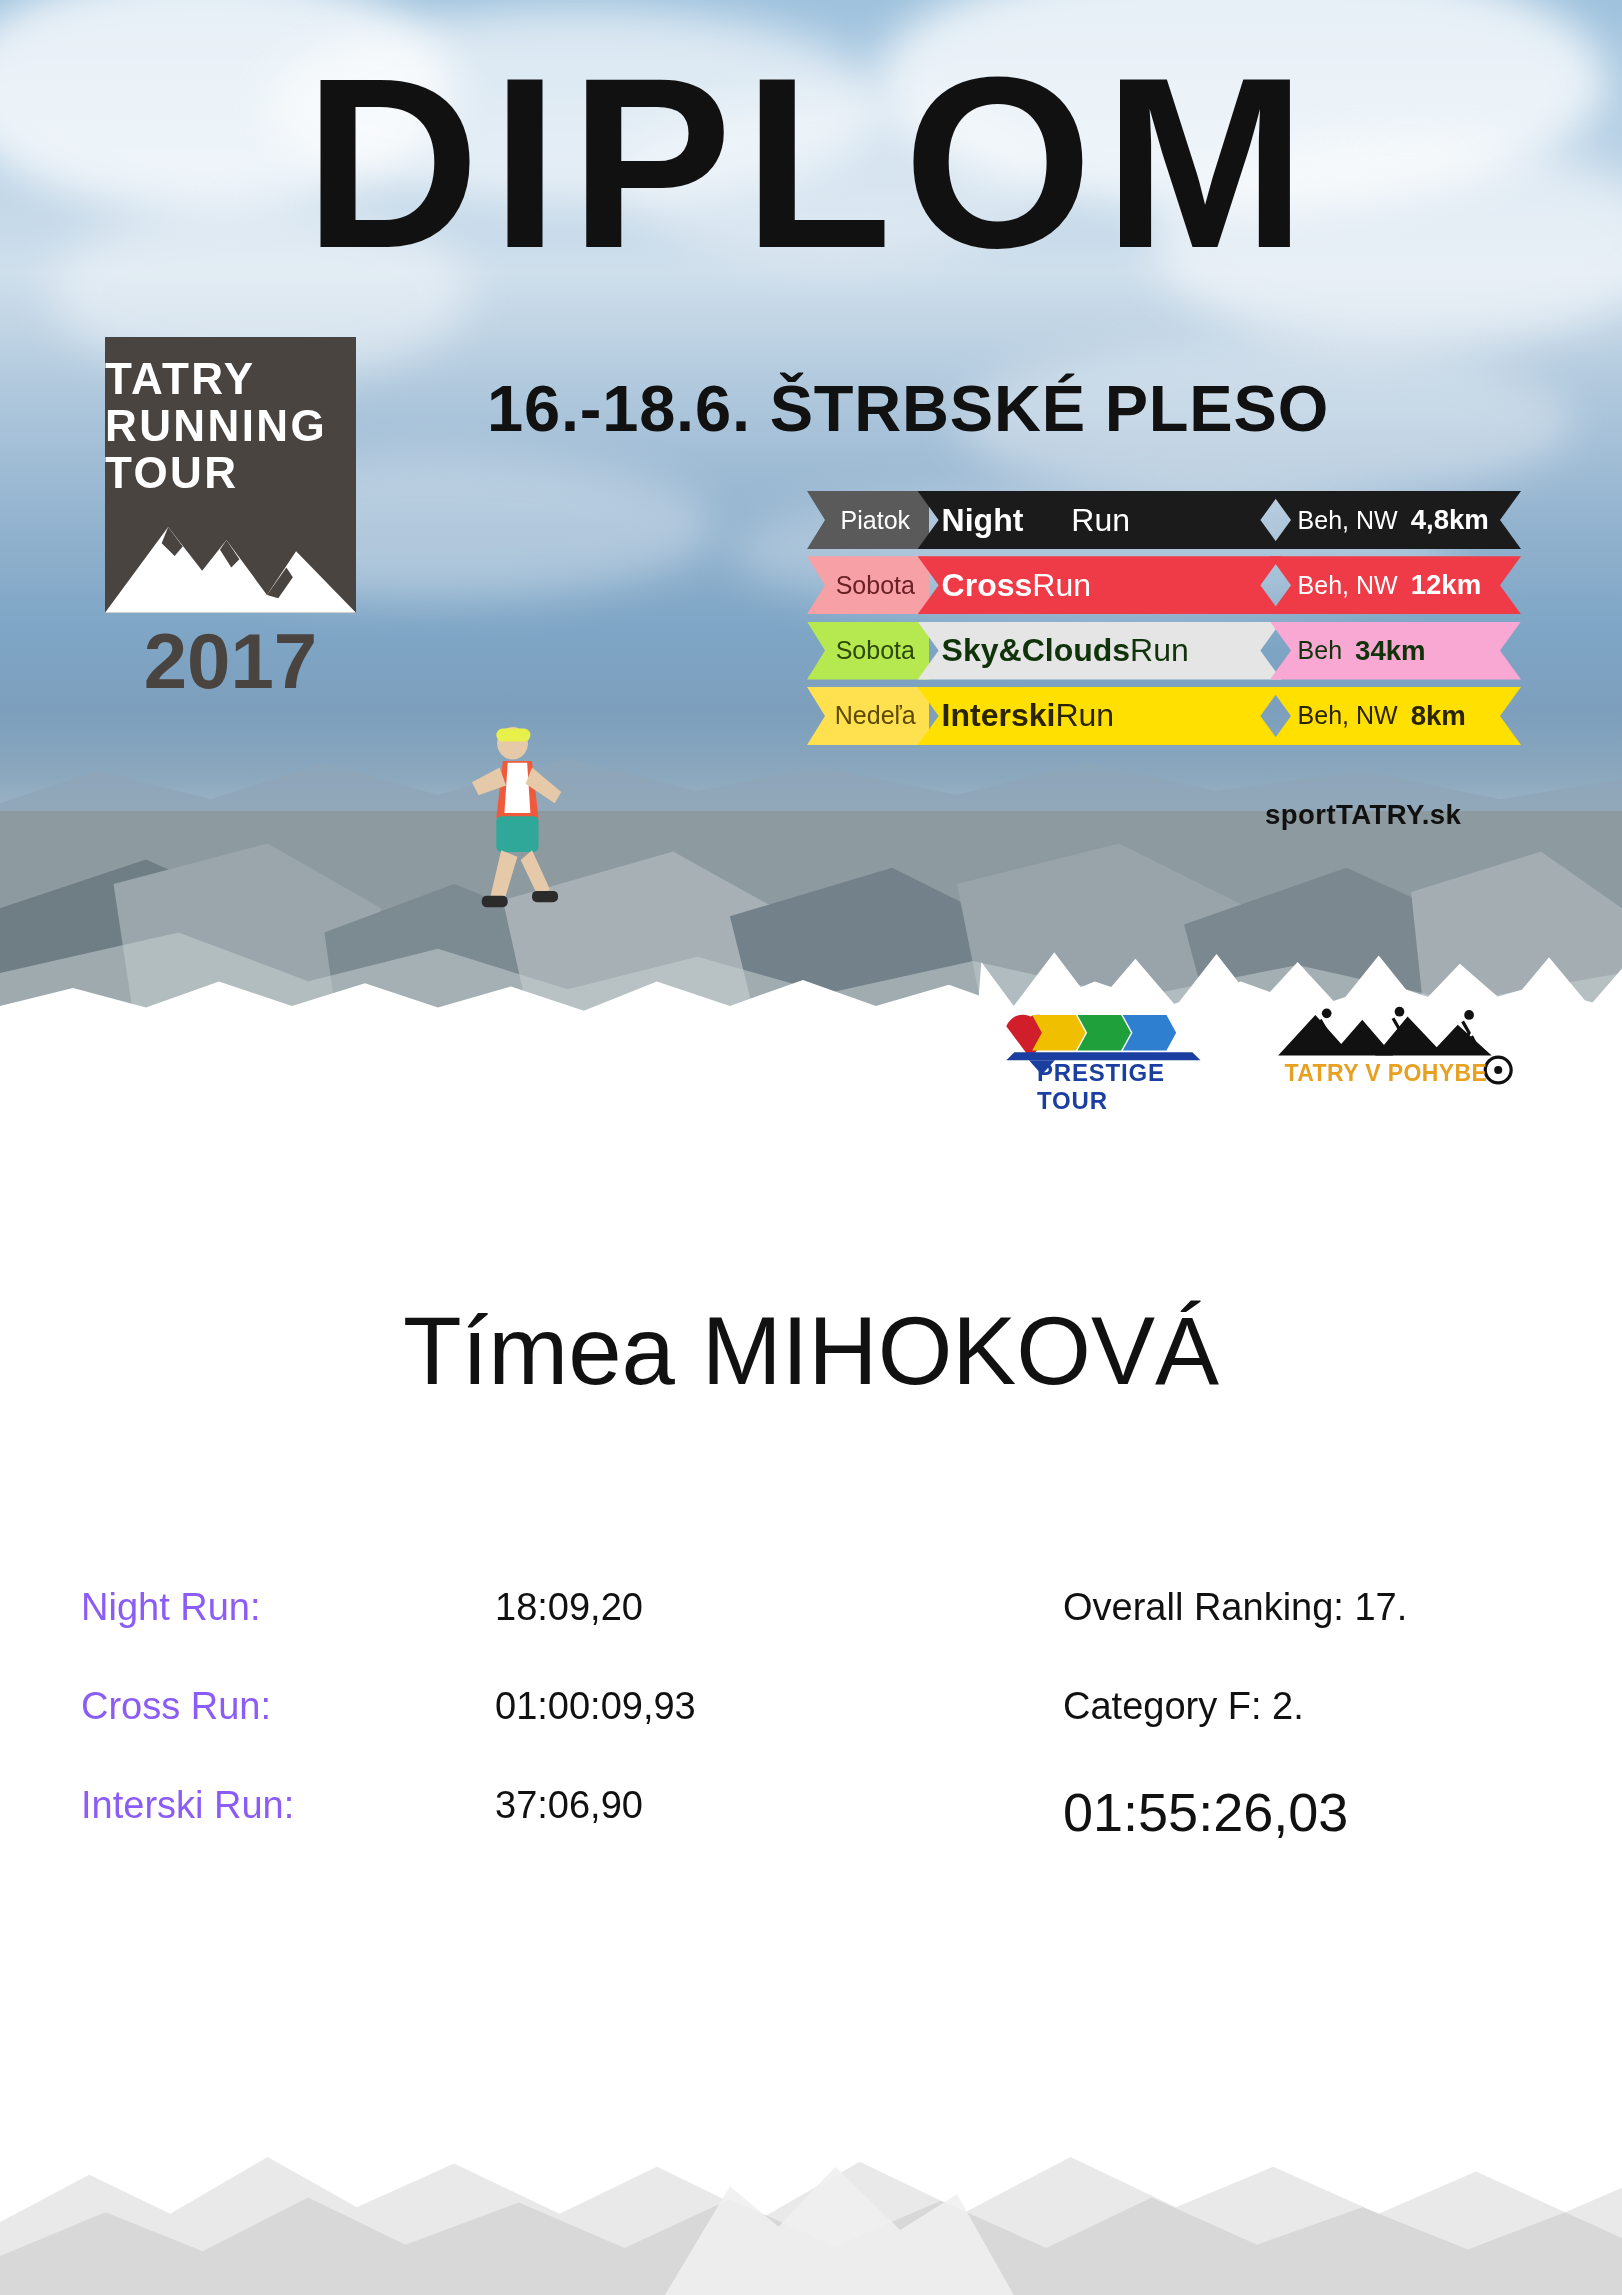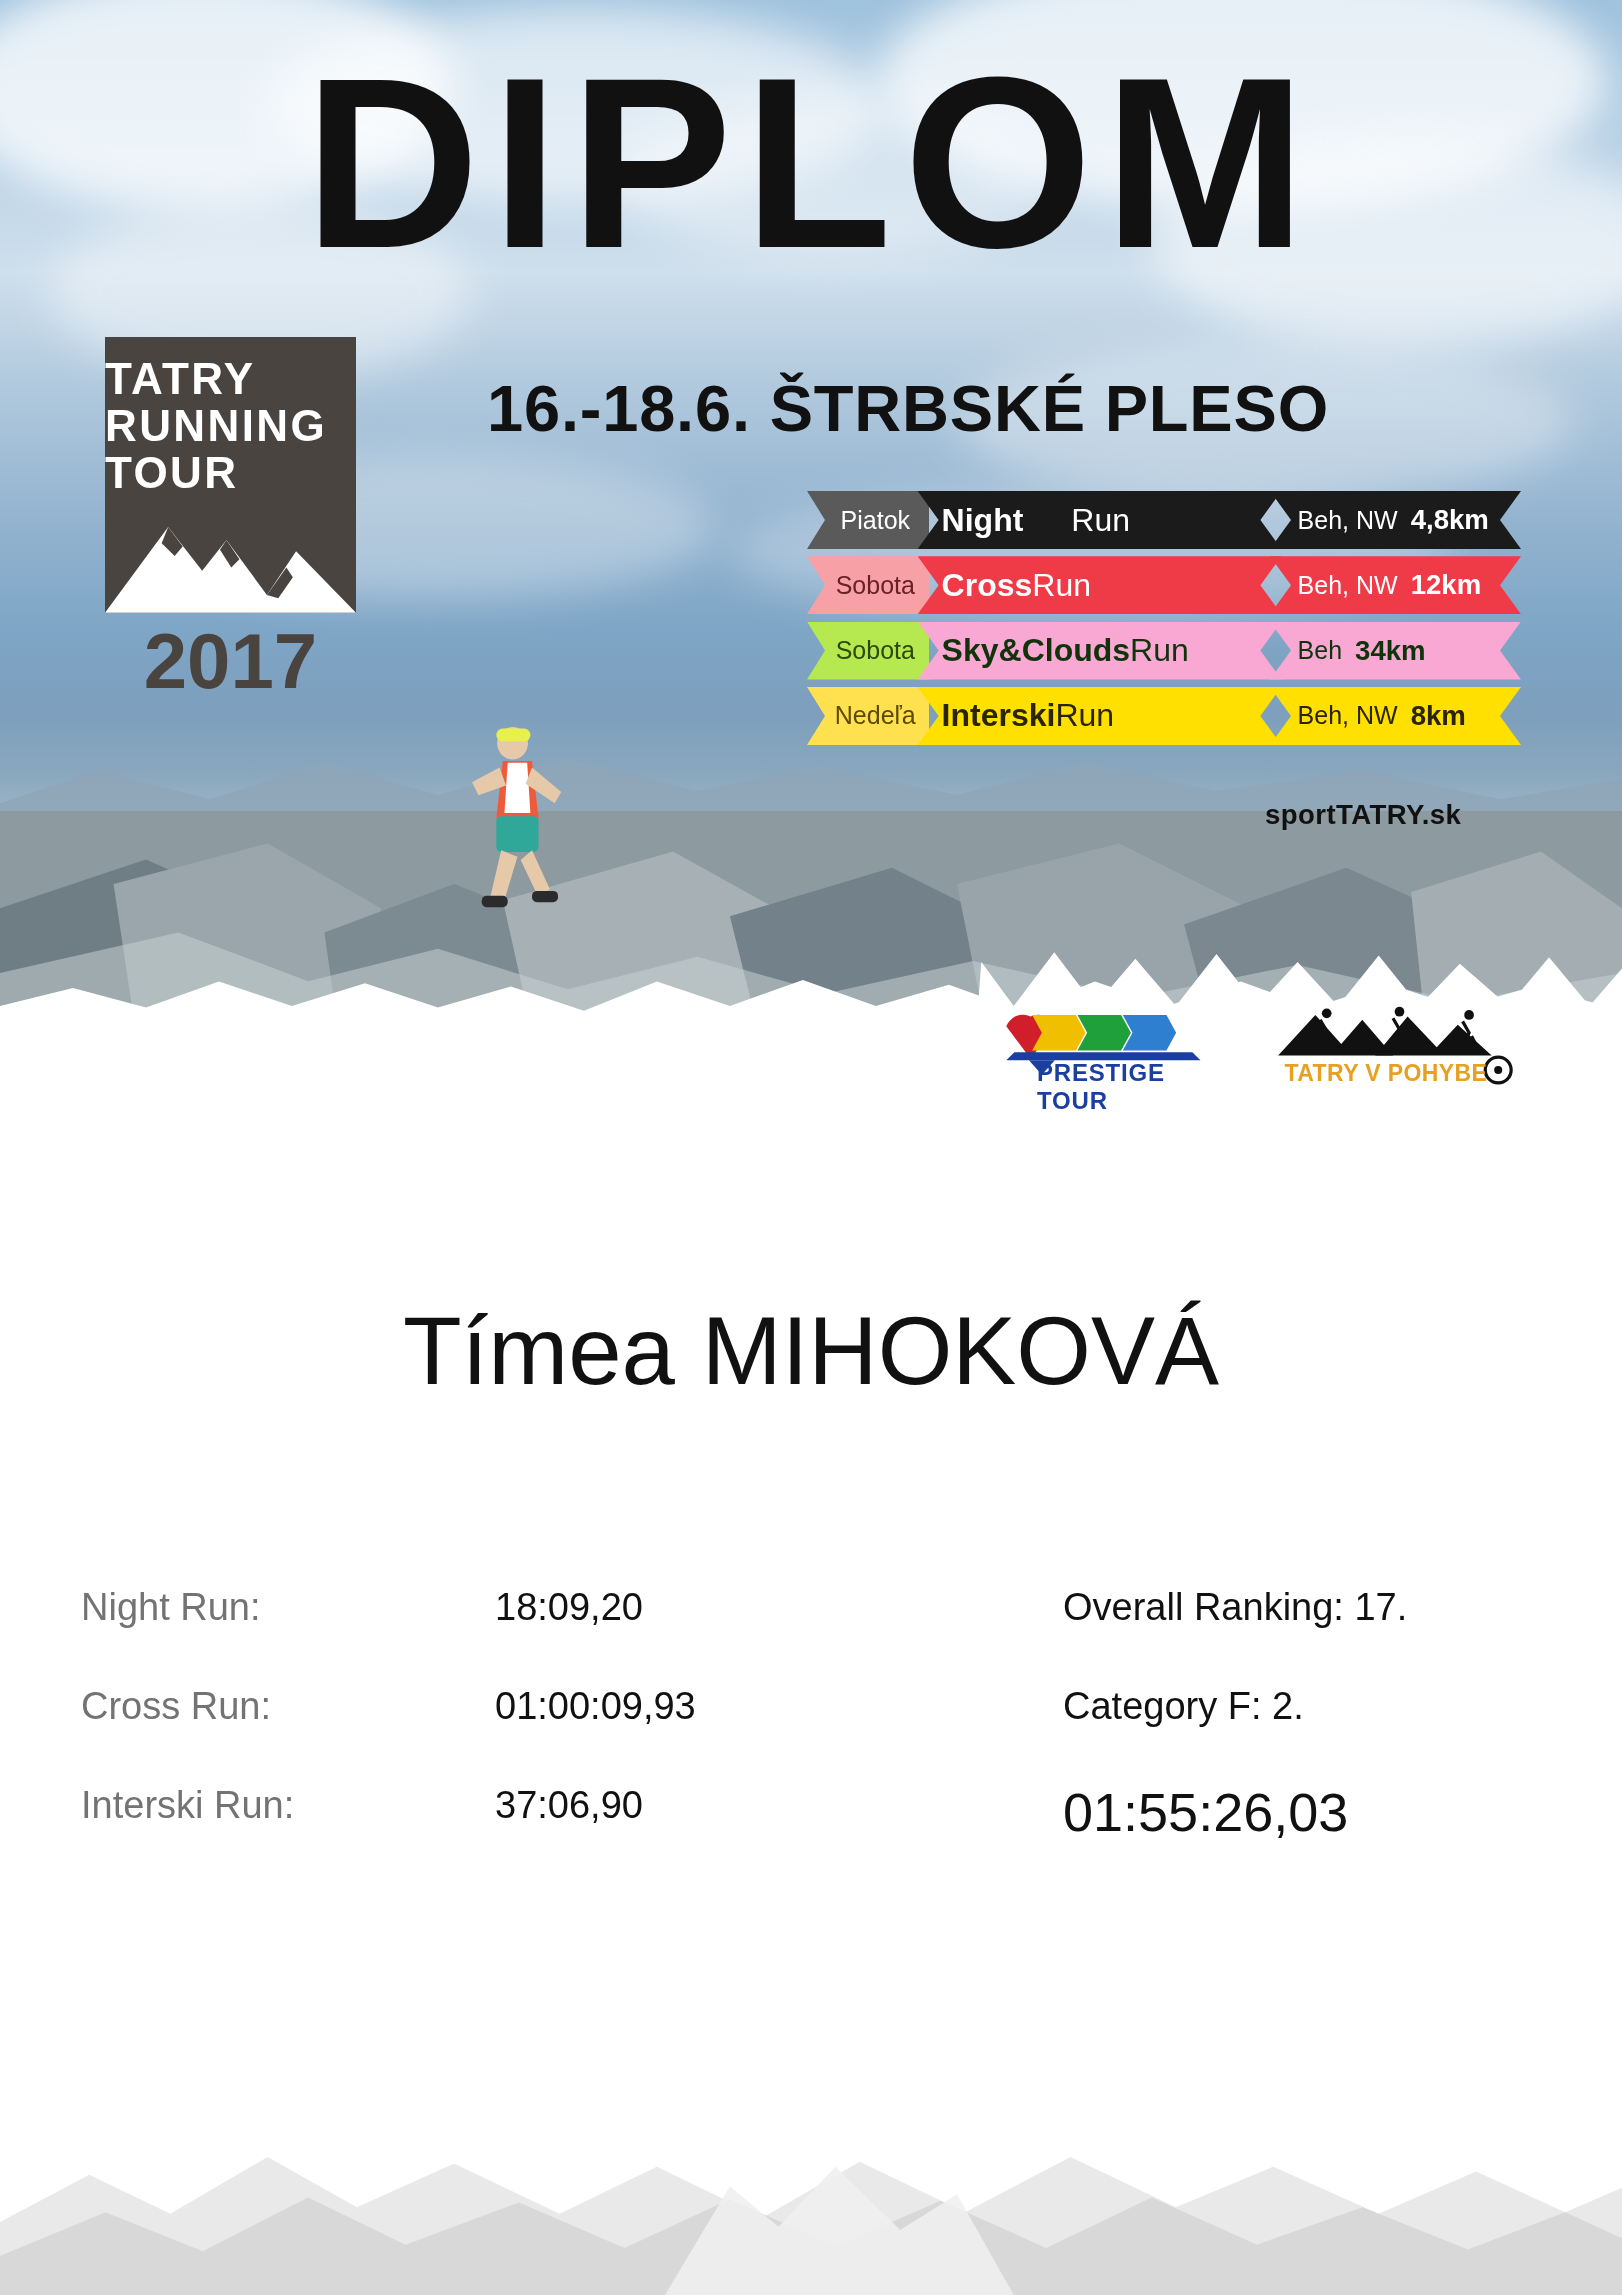--- a/index.html
+++ b/index.html
@@ -191,21 +191,21 @@
 
   .b-night .day  { background:#5a5a5a; color:#fff; }
   .b-night .mid  { background:#1b1b1b; color:#fff; margin-left:-11.4px;gap:48px; }
   .b-night .tail { background:#1b1b1b; color:#fff; margin-left:-11.4px; }
 
   .b-cross .day  { background:#f7a0a6; color:#6b2026; }
   .b-cross .mid  { background:#ef3b47; color:#fff; margin-left:-11.4px; }
   .b-cross .tail { background:#ef3b47; color:#fff; margin-left:-11.4px; }
 
   .b-sky .day    { background:#b6e84f; color:#2c4a06; }
-  .b-sky .mid    { background:#f9a8d4; color:#10330a; margin-left:-11.4px; }
+  .b-sky .mid    { background:#e5e5e5; color:#10330a; margin-left:-11.4px; }
   .b-sky .tail   { background:#f9a8d4; color:#10330a; margin-left:-11.4px; }
 
   .b-inter .day  { background:#ffe14f; color:#5c4a00; }
   .b-inter .mid  { background:#ffe000; color:#2b2400; margin-left:-11.4px; }
   .b-inter .tail { background:#ffe000; color:#2b2400; margin-left:-11.4px; }
 
   .website {
     position: absolute;
     left: 1265px; top: 799px;
     font-size: 27.6px;
@@ -265,21 +265,21 @@
   }
   .res-row {
     display: flex;
     align-items: flex-start;
     height: 99px;
   }
   .res-label {
     width: 414px;
     font-size: 38px;
     line-height: 42px;
-    color: #737373;
+    color: #8b5cf6;
   }
   .res-value {
     width: 568px;
     font-size: 38px;
     line-height: 42px;
     color: #111;
   }
   .res-right {
     flex: 1;
     font-size: 38px;

